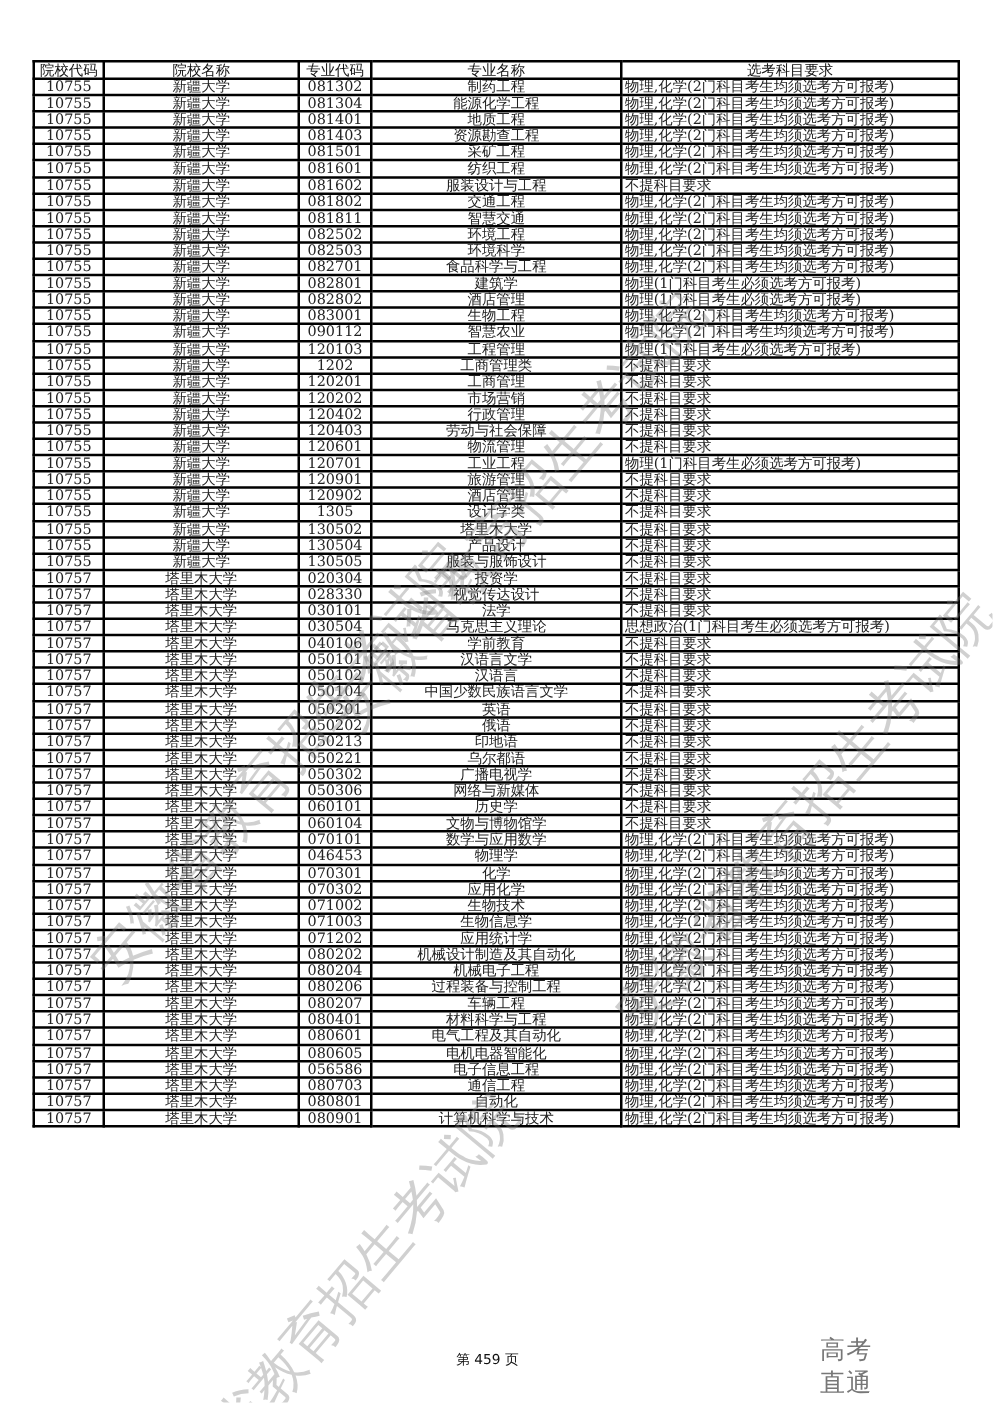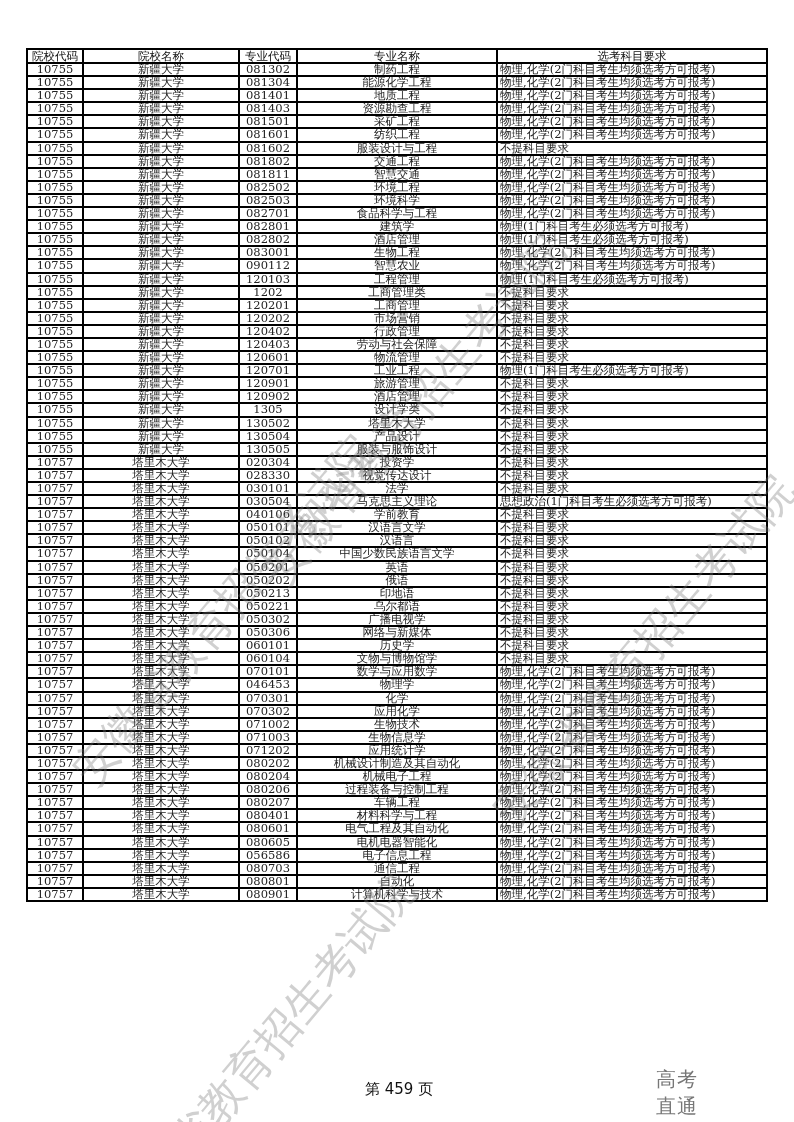--- a/index.html
+++ b/index.html
@@ -4,21 +4,21 @@
 <style>
   html, body { margin:0; padding:0; background:#ffffff; }
   body { width:794px; height:1122px; position:relative; overflow:hidden; font-family:"DejaVu Serif", serif; }
   .page { position:absolute; left:0; top:0; width:703px; height:1122px; }
   table.grid { position:absolute; left:26px; top:48px; width:742px; border-collapse:collapse; table-layout:fixed; }
   table.grid td, table.grid th { border:2px solid #000; padding:0; height:11.1px; line-height:11.1px; font-size:11.5px; color:#222; font-weight:normal; white-space:nowrap; overflow:hidden; }
   table.grid th { height:12px; line-height:12px; color:#111; }
   .c { text-align:center; }
   .l { text-align:left; padding-left:2px !important; }
   .col1 { width:56px; } .col2 { width:156px; } .col3 { width:58px; } .col4 { width:200px; } .col5 { width:auto; }
-  .footer-page { position:absolute; left:365px; top:1080px; font-family:"DejaVu Sans", sans-serif; font-size:15px; color:#111; }
+  .footer-page { position:absolute; left:365px; top:1080px; font-family:"DejaVu Sans", sans-serif; font-size:11px; color:#111; }
   .brand { position:absolute; left:656px; top:1066px; font-family:Liberation Mono, monospace; font-size:20px; color:#777; letter-spacing:1px; }
   .wm { position:absolute; font-family:"DejaVu Sans", sans-serif; font-size:44px; color:rgba(120,120,120,0.35); white-space:nowrap; transform-origin:left top; pointer-events:none; }
 </style>
 </head>
 <body>
 
 <div class="page">
   <table class="grid">
     <colgroup>
         <col class="col1">

